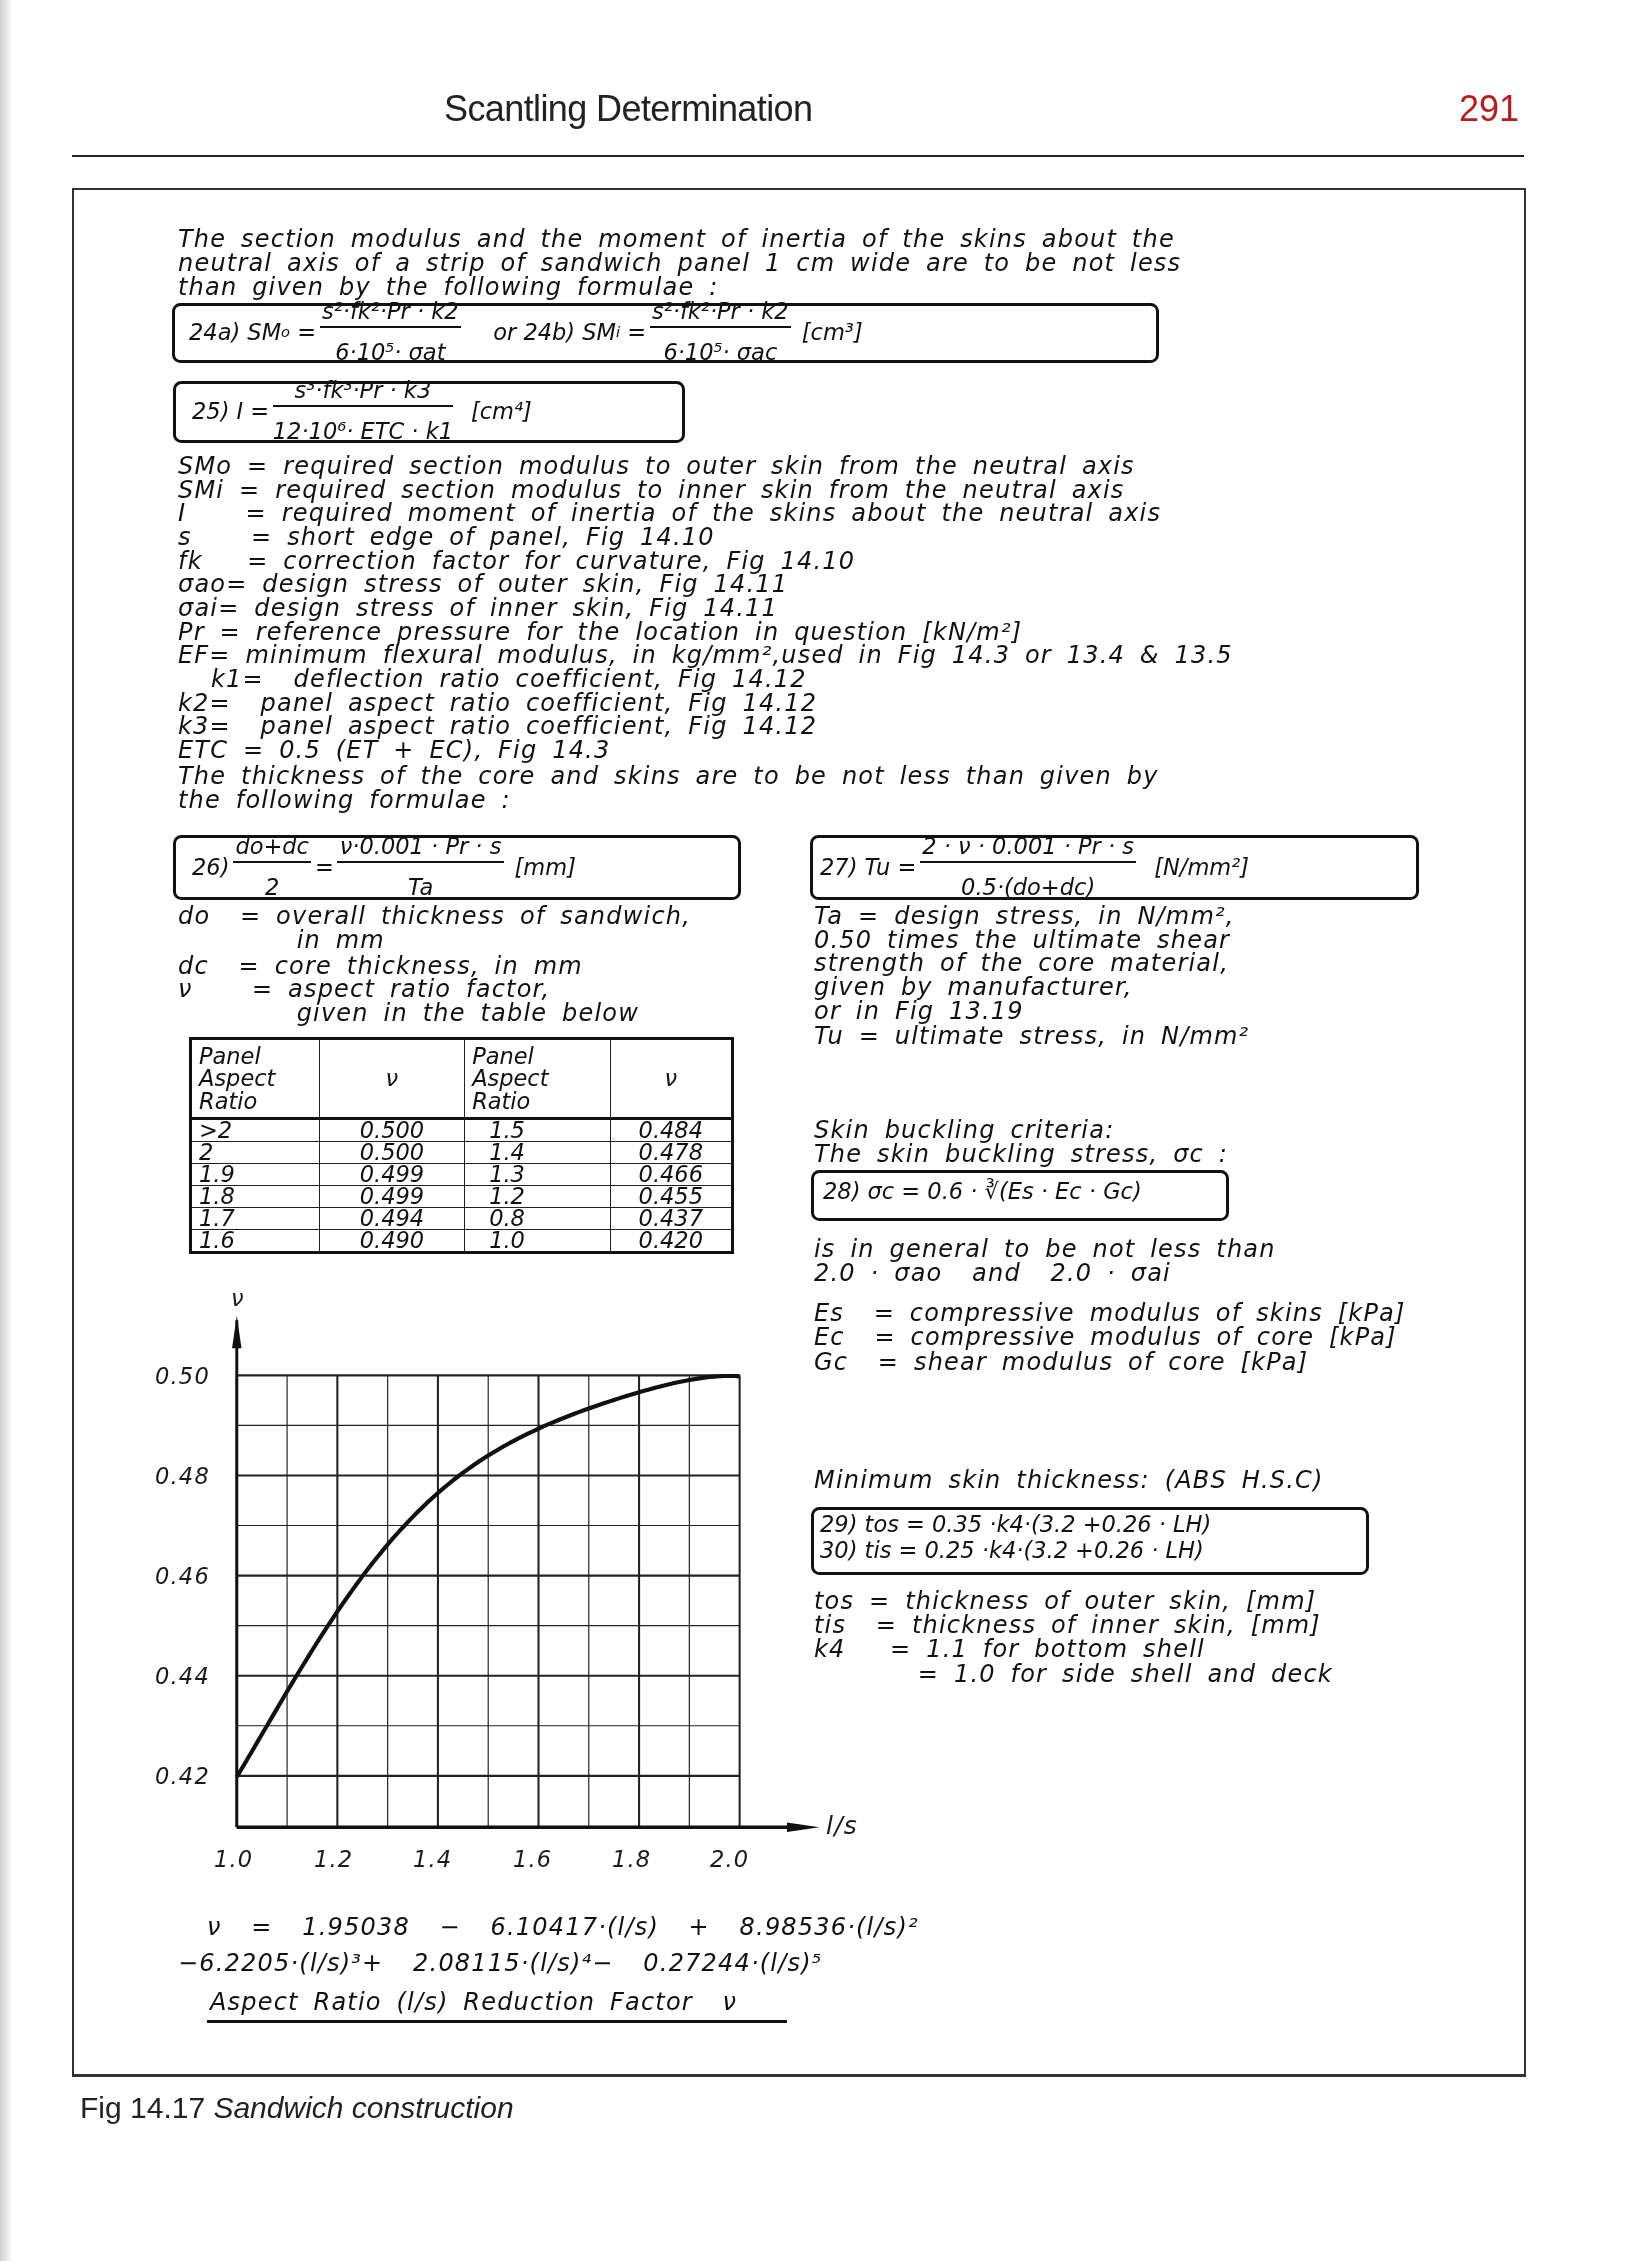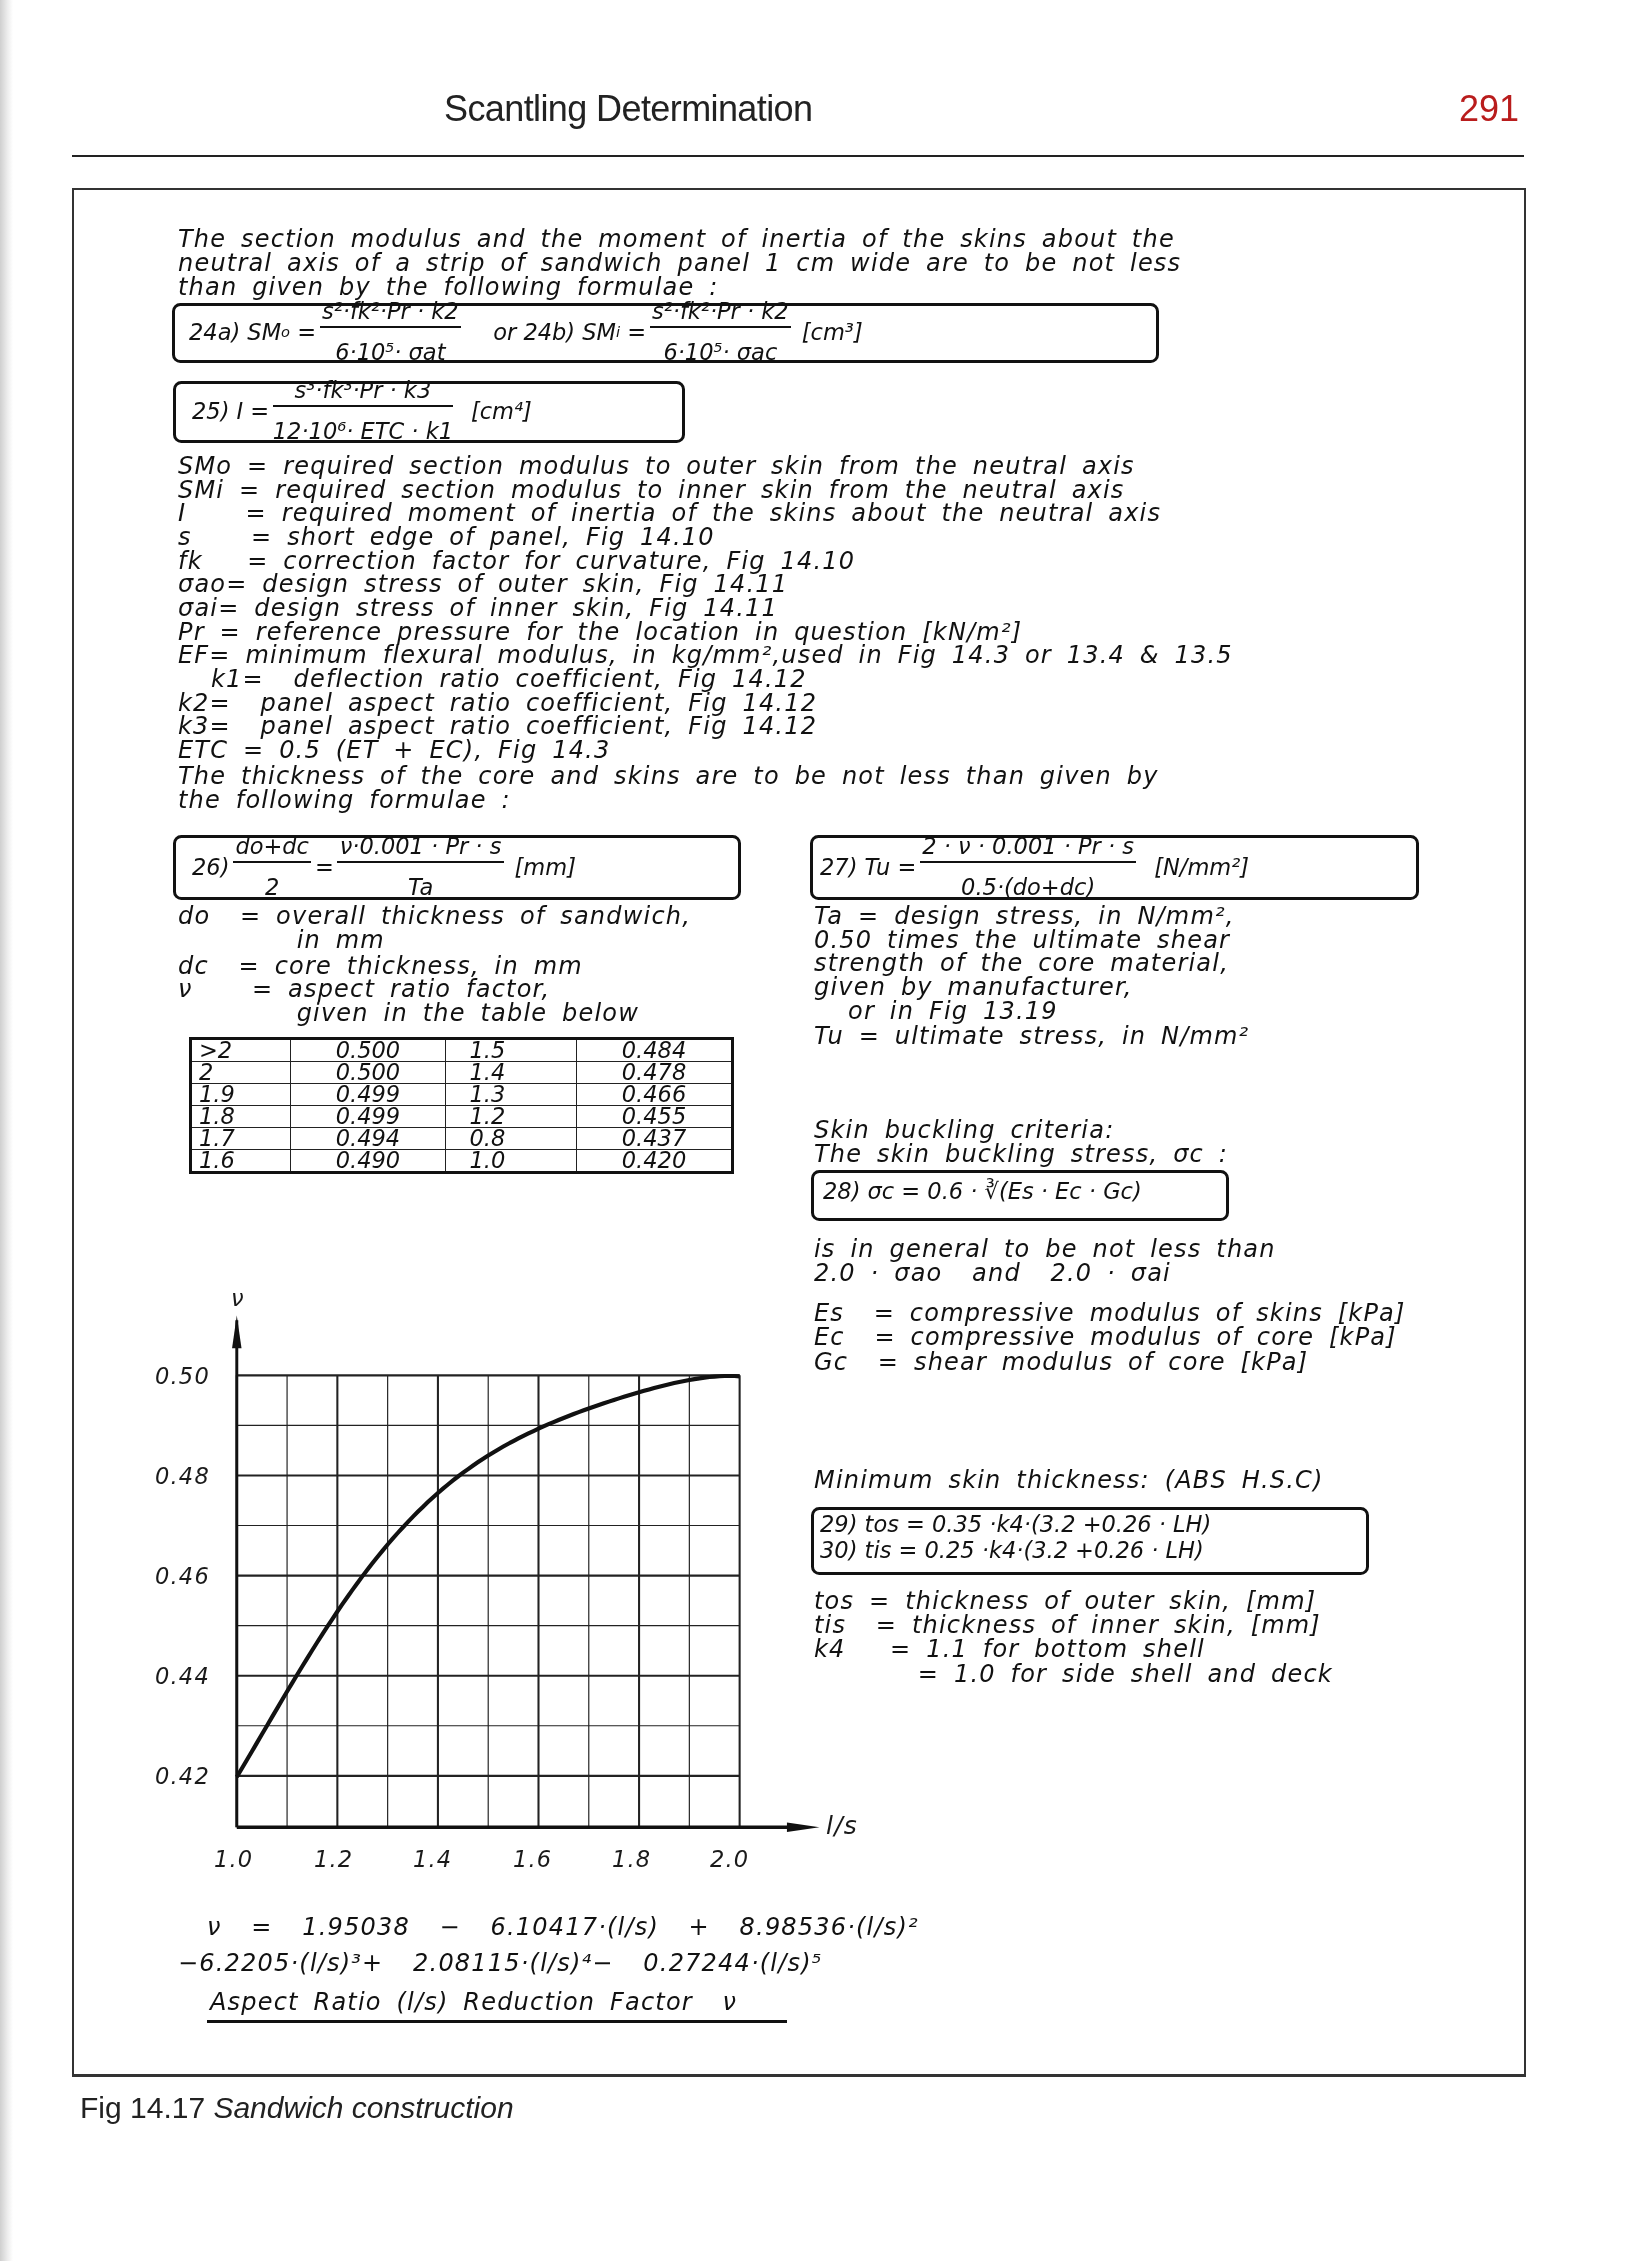--- a/index.html
+++ b/index.html
@@ -128,26 +128,36 @@
       <span class="num">2 · ν · 0.001 · Pr · s</span>
       <span class="den">0.5·(do+dc)</span>
     </span>
   &nbsp;&nbsp;<span>[N/mm²]</span>
 </div>
 <div>
   <div class="t" style="left:814px;top:904px;">Ta = design stress, in N/mm²,</div>
   <div class="t" style="left:814px;top:928px;">0.50 times the ultimate shear</div>
   <div class="t" style="left:814px;top:951px;">strength of the core material,</div>
   <div class="t" style="left:814px;top:975px;">given by manufacturer,</div>
-  <div class="t" style="left:848px;top:999px;text-align:center;">or in Fig 13.19</div>
+  <div class="t" style="left:814px;top:999px;text-align:center;">or in Fig 13.19</div>
   <div class="t" style="left:814px;top:1024px;">Tu = ultimate stress, in N/mm²</div>
 </div>
 
 <table class="nu" style="width:545px;">
   <tbody>
+      <tr>
+    <td class="h" style="width:107px;white-space:pre;">Panel
+Aspect
+Ratio</td>
+    <td class="h hdr-nu" style="width:124px;">ν</td>
+    <td class="h" style="width:124px;white-space:pre;">Panel
+Aspect
+Ratio</td>
+    <td class="h hdr-nu" style="width:101px;">ν</td>
+  </tr>
   <tr class="first-data">
     <td>&gt;2</td>
     <td class="c">0.500</td>
     <td style="padding-left:24px;">1.5</td>
     <td class="c">0.484</td>
   </tr>
   <tr>
     <td>2</td>
     <td class="c">0.500</td>
     <td style="padding-left:24px;">1.4</td>

